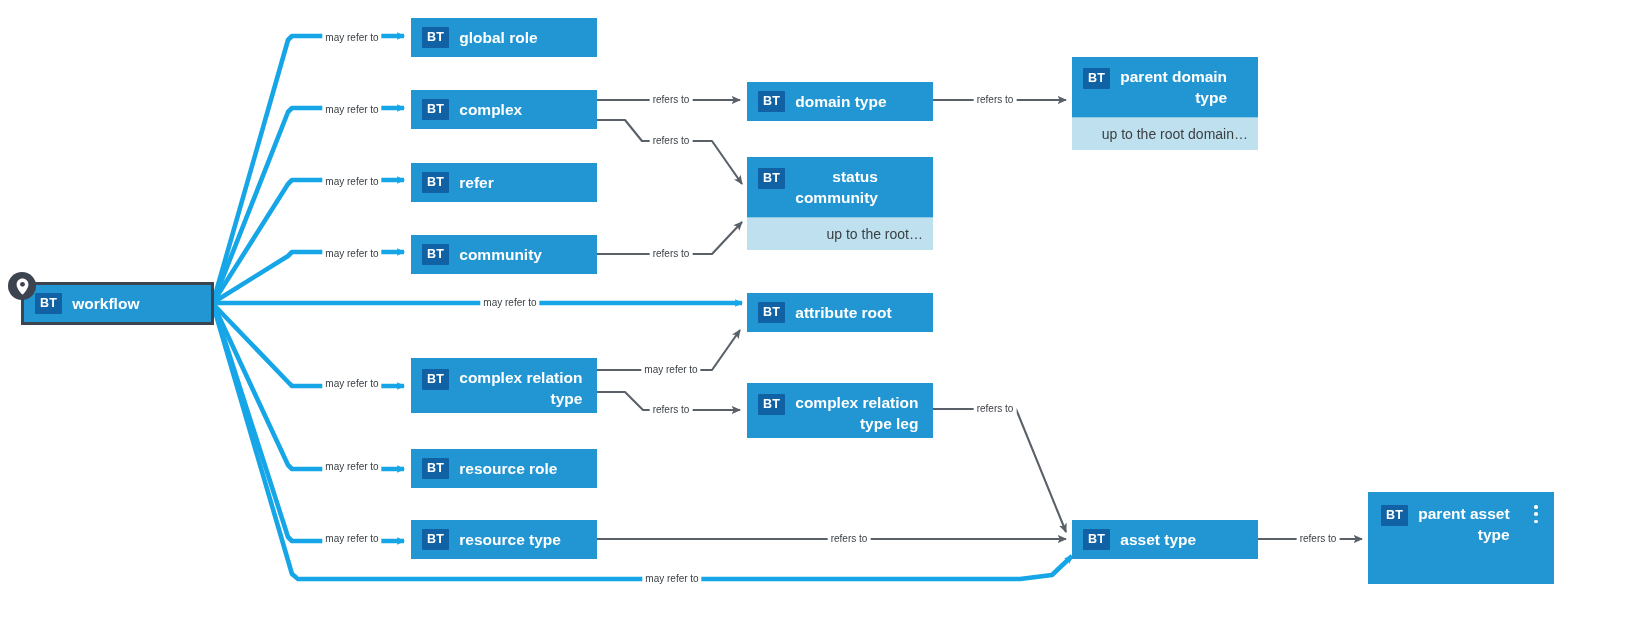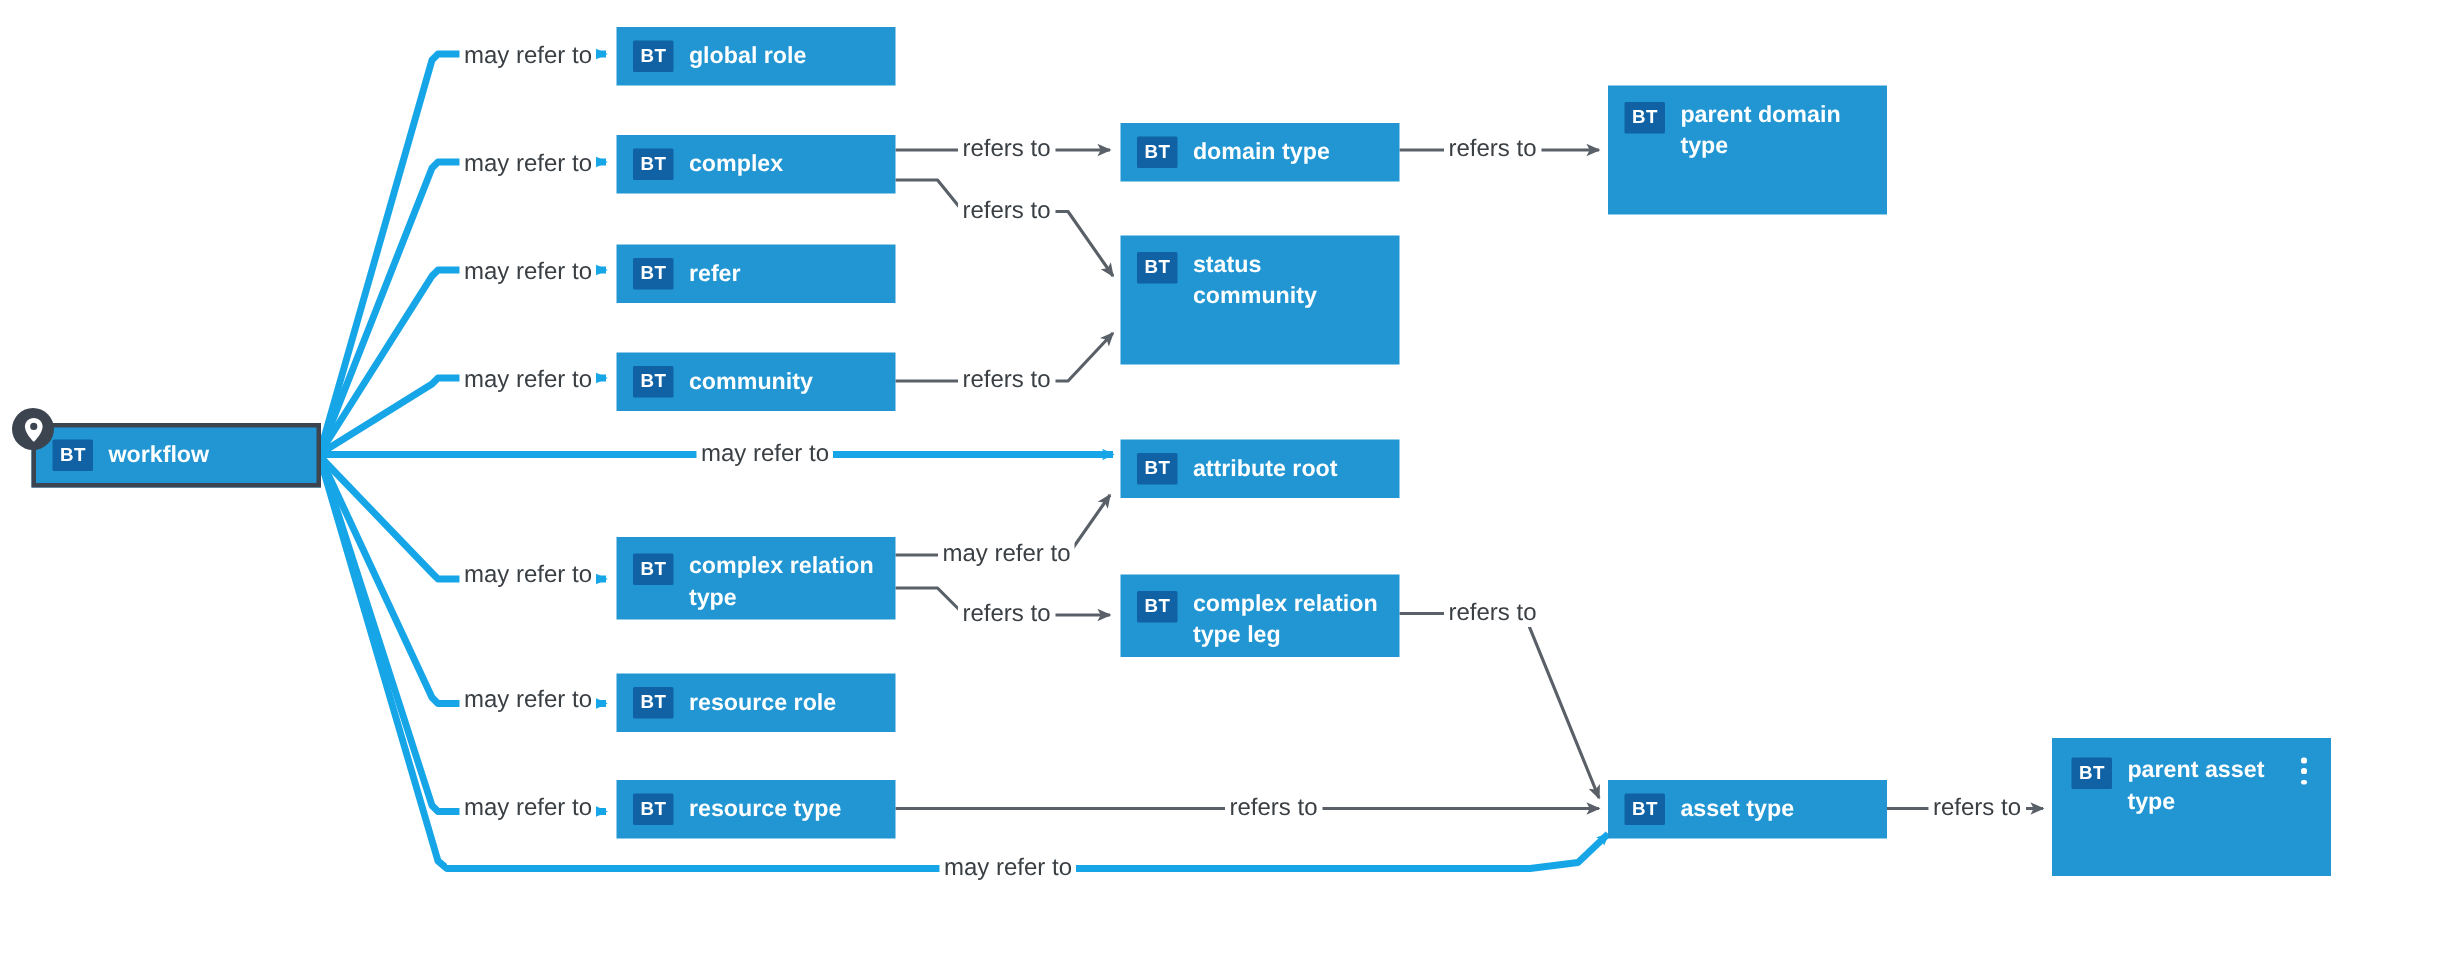--- a/index.html
+++ b/index.html
@@ -28,20 +28,21 @@
   }
 
   
   .node {
     position: absolute;
     box-sizing: border-box;
     background: #2196d3;
     display: flex;
     flex-direction: column;
     cursor: pointer;
+    text-align: right;
   }
   .node-head {
     display: flex;
     align-items: flex-start;
     flex: 1;
     padding: 9px 10px 9px 11px;
     position: relative;
   }
   .node.single .node-head { align-items: center; padding-top: 0; padding-bottom: 0; }
   .bt-badge {
@@ -118,21 +119,21 @@
     background: #3c4450;
     display: flex;
     align-items: center;
     justify-content: center;
     z-index: 5;
   }
 
   
   .edge-label {
     position: absolute;
-    font-size: 16px;
+    font-size: 10px;
     line-height: 1;
     color: #3a3f44;
     background: #ffffff;
     padding: 1px 3px;
     white-space: nowrap;
     transform: translate(-50%, -50%);
     pointer-events: auto;
     text-align: center;
   }
 </style>
@@ -270,20 +271,21 @@
       <span class="node-label">domain type</span>
     </div>
   </div>
 
   <div class="node" style="left:747px; top:157px; width:186px; height:86px;">
     <div class="node-head">
       <span class="bt-badge">BT</span>
       <span class="node-label">status
 community</span>
     </div>
+    <div class="node-foot">up to the root…</div>
   </div>
 
   <div class="node single" style="left:747px; top:293px; width:186px; height:39px;">
     <div class="node-head">
       <span class="bt-badge">BT</span>
       <span class="node-label">attribute root</span>
     </div>
   </div>
 
   <div class="node" style="left:747px; top:383px; width:186px; height:55px;">
@@ -300,20 +302,21 @@
       <span class="node-label">asset type</span>
     </div>
   </div>
 
   <div class="node" style="left:1072px; top:57px; width:186px; height:86px;">
     <div class="node-head">
       <span class="bt-badge">BT</span>
       <span class="node-label">parent domain
 type</span>
     </div>
+    <div class="node-foot">up to the root domain…</div>
   </div>
 
   <div class="node selected-light" style="left:1368px; top:492px; width:186px; height:92px;">
     <div class="node-head">
       <span class="bt-badge">BT</span>
       <span class="node-label">parent asset
 type</span>
       <span class="kebab">
         <i></i>
           <i></i>

